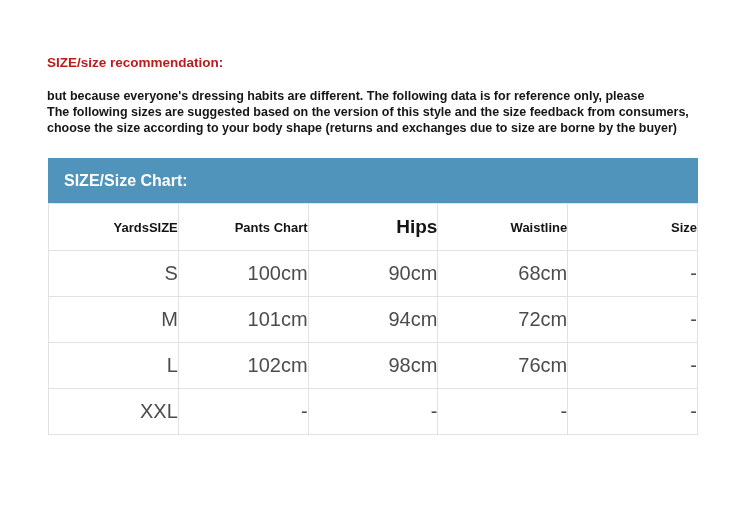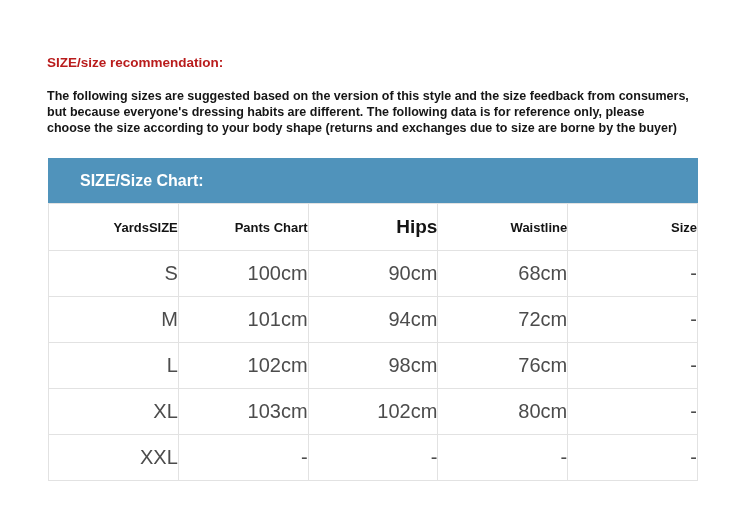--- a/index.html
+++ b/index.html
@@ -39,21 +39,21 @@
   .chart-wrap {
     position: absolute;
     left: 48px;
     top: 158px;
     width: 650px;
   }
   .chart-title-bar {
     height: 45px;
     display: flex;
     align-items: center;
-    padding-left: 32px;
+    padding-left: 16px;
     box-sizing: border-box;
     color: #ffffff;
     font-size: 16px;
     font-weight: bold;
   }
   table.size-table {
     width: 100%;
     border-collapse: collapse;
     table-layout: fixed;
     background: #ffffff;
@@ -80,22 +80,22 @@
     font-weight: normal;
     color: #4c4c4c;
   }
 </style>
 </head>
 <body>
 
 <div class="reco-title">SIZE/size recommendation:</div>
 
 <div class="reco-body">
+  <div class="line">but because everyone's dressing habits are different. The following data is for reference only, please</div>
   <div class="line">The following sizes are suggested based on the version of this style and the size feedback from consumers,</div>
-  <div class="line">but because everyone's dressing habits are different. The following data is for reference only, please</div>
   <div class="line">choose the size according to your body shape (returns and exchanges due to size are borne by the buyer)</div>
 </div>
 
 <div class="chart-wrap">
   <div class="chart-title-bar" style="background: rgb(80, 147, 187);">
     <span>SIZE/Size Chart:</span>
   </div>
   <table class="size-table">
     <thead>
       <tr>
@@ -122,27 +122,20 @@
           <td>-</td>
         </tr>
         <tr>
           <td>L</td>
           <td>102cm</td>
           <td>98cm</td>
           <td>76cm</td>
           <td>-</td>
         </tr>
         <tr>
-          <td>XL</td>
-          <td>103cm</td>
-          <td>102cm</td>
-          <td>80cm</td>
-          <td>-</td>
-        </tr>
-        <tr>
           <td>XXL</td>
           <td>-</td>
           <td>-</td>
           <td>-</td>
           <td>-</td>
         </tr>
       </tbody>
   </table>
 </div>
 

